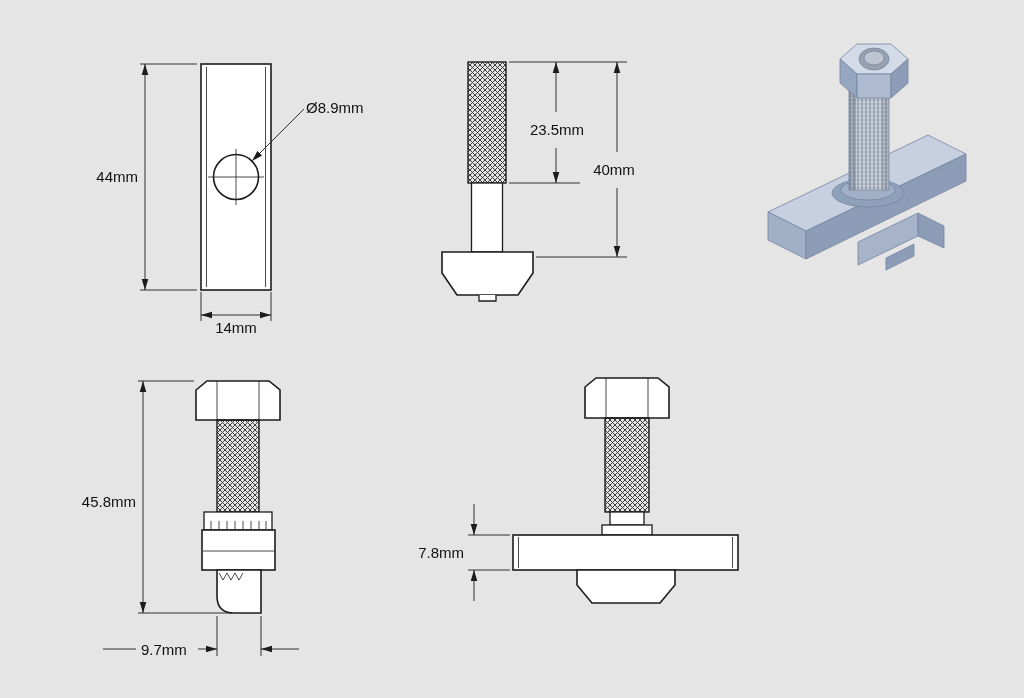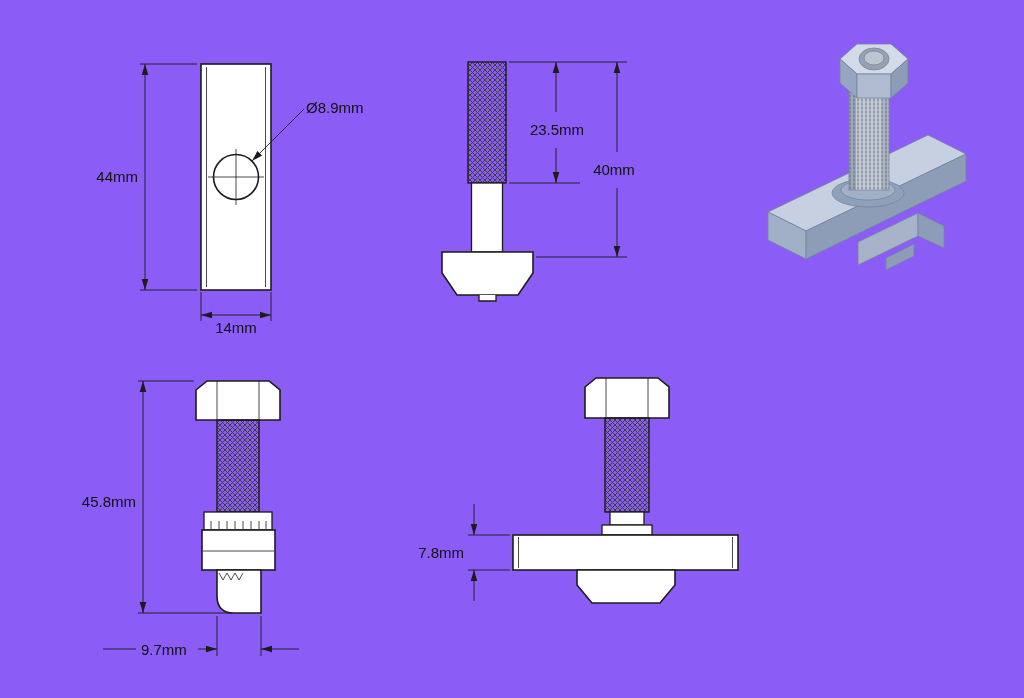--- a/index.html
+++ b/index.html
@@ -1,18 +1,18 @@
 <!DOCTYPE html>
 <html><head>
 <meta charset="utf-8">
 <style>
   *{margin:0;padding:0;box-sizing:border-box}
   html,body{background:#ffffff}
   body{font-family:"Liberation Sans",sans-serif}
-  .canvas{position:relative;width:1024px;height:698px;background:#8b5cf6;overflow:hidden}
+  .canvas{position:relative;width:1024px;height:698px;background:#e5e5e5;overflow:hidden}
   .canvas > svg{position:absolute;left:0;top:0}
   .outline{fill:#ffffff;stroke:#1c1c1c;stroke-width:1.6}
   .med{fill:#ffffff;stroke:#1c1c1c;stroke-width:1.3}
   .thin{fill:none;stroke:#1c1c1c;stroke-width:0.8}
   .dimline{fill:none;stroke:#1c1c1c;stroke-width:0.9}
   .dimtext{font-family:"Liberation Sans",sans-serif;font-size:15px;fill:#111111}
   .iso{stroke:#74859f;stroke-width:0.8}
   .thread{stroke:#1c1c1c;stroke-width:1.4}
 </style>
 </head>

